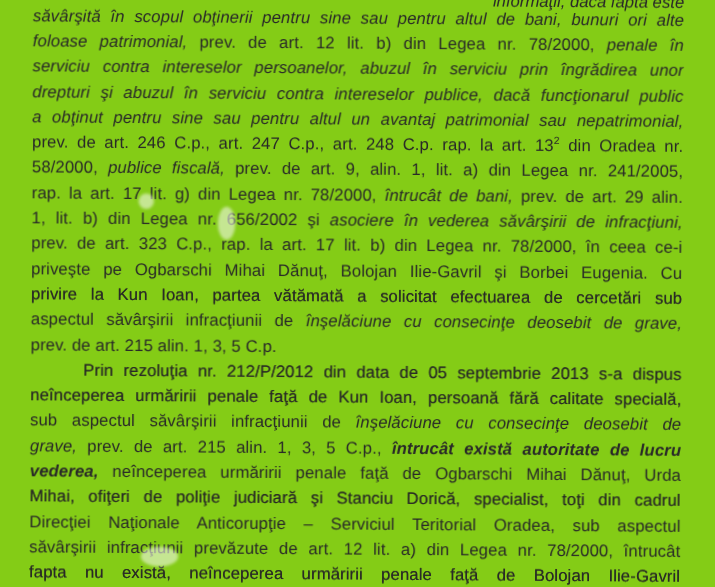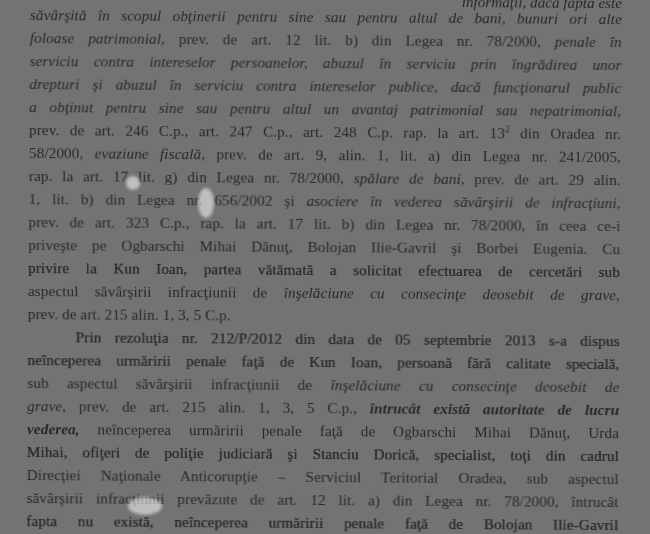--- a/index.html
+++ b/index.html
@@ -1,21 +1,21 @@
 <!DOCTYPE html>
 <html><head>
 <meta charset="utf-8">
 <style>
   html,body{margin:0;padding:0;}
   .page{
     position:relative;
     width:650px;height:534px;
-    background:#737373;
+    background:#84cc16;
     overflow:hidden;
-    font-family:Liberation Serif, serif;
+    font-family:Liberation Sans, sans-serif;
     color:#282828;
   }
   .doc{
     position:absolute;
     left:30px;top:3px;width:592px;
     transform:rotate(0.4deg);
     transform-origin:0 0;
     filter:blur(0.22px);
   }
   .line{
@@ -59,22 +59,22 @@
 <div class="page">
   <div class="doc">
     <div class="partial-line">informaţii, dacă fapta este</div>
     <div id="lines-root">
         <div class="line"><span class="it">săvârşită în scopul obţinerii pentru sine sau pentru altul de bani, bunuri ori alte</span></div>
         <div class="line"><span class="it">foloase patrimonial,</span><span> prev. de art. 12 lit. b) din Legea nr. 78/2000, </span><span class="it">penale în</span></div>
         <div class="line"><span class="it">serviciu contra intereselor persoanelor, abuzul în serviciu prin îngrădirea unor</span></div>
         <div class="line"><span class="it">drepturi şi abuzul în serviciu contra intereselor publice, dacă funcţionarul public</span></div>
         <div class="line"><span class="it">a obţinut pentru sine sau pentru altul un avantaj patrimonial sau nepatrimonial,</span></div>
         <div class="line"><span>prev. de art. 246 C.p., art. 247 C.p., art. 248 C.p. rap. la art. 13</span><sup>2</sup><span> din Oradea nr.</span></div>
-        <div class="line"><span>58/2000, </span><span class="it">evaziune fiscală,</span><span> prev. de art. 9, alin. 1, lit. a) din Legea nr. 241/2005,</span></div>
-        <div class="line"><span>rap. la art. 17 lit. g) din Legea nr. 78/2000, </span><span class="it">spălare de bani,</span><span> prev. de art. 29 alin.</span></div>
+        <div class="line"><span>58/2000, </span><span class="it">publice fiscală,</span><span> prev. de art. 9, alin. 1, lit. a) din Legea nr. 241/2005,</span></div>
+        <div class="line"><span>rap. la art. 17 lit. g) din Legea nr. 78/2000, </span><span class="it">întrucât de bani,</span><span> prev. de art. 29 alin.</span></div>
         <div class="line"><span>1, lit. b) din Legea nr. 656/2002 şi </span><span class="it">asociere în vederea săvârşirii de infracţiuni,</span></div>
         <div class="line"><span>prev. de art. 323 C.p., rap. la art. 17 lit. b) din Legea nr. 78/2000, în ceea ce-i</span></div>
         <div class="line"><span>priveşte pe Ogbarschi Mihai Dănuţ, Bolojan Ilie-Gavril şi Borbei Eugenia. Cu</span></div>
         <div class="line heavy"><span>privire la Kun Ioan, partea vătămată a solicitat efectuarea de cercetări sub</span></div>
         <div class="line"><span>aspectul săvârşirii infracţiunii de </span><span class="it">înşelăciune cu consecinţe deosebit de grave,</span></div>
         <div class="line para-end"><span>prev. de art. 215 alin. 1, 3, 5 C.p.</span></div>
         <div class="line indent heavy"><span>Prin rezoluţia nr. 212/P/2012 din data de 05 septembrie 2013 s-a dispus</span></div>
         <div class="line heavy"><span>neînceperea urmăririi penale faţă de Kun Ioan, persoană fără calitate specială,</span></div>
         <div class="line"><span>sub aspectul săvârşirii infracţiunii de </span><span class="it">înşelăciune cu consecinţe deosebit de</span></div>
         <div class="line"><span class="it">grave,</span><span> prev. de art. 215 alin. 1, 3, 5 C.p., </span><span class="it bd">întrucât există autoritate de lucru</span></div>

